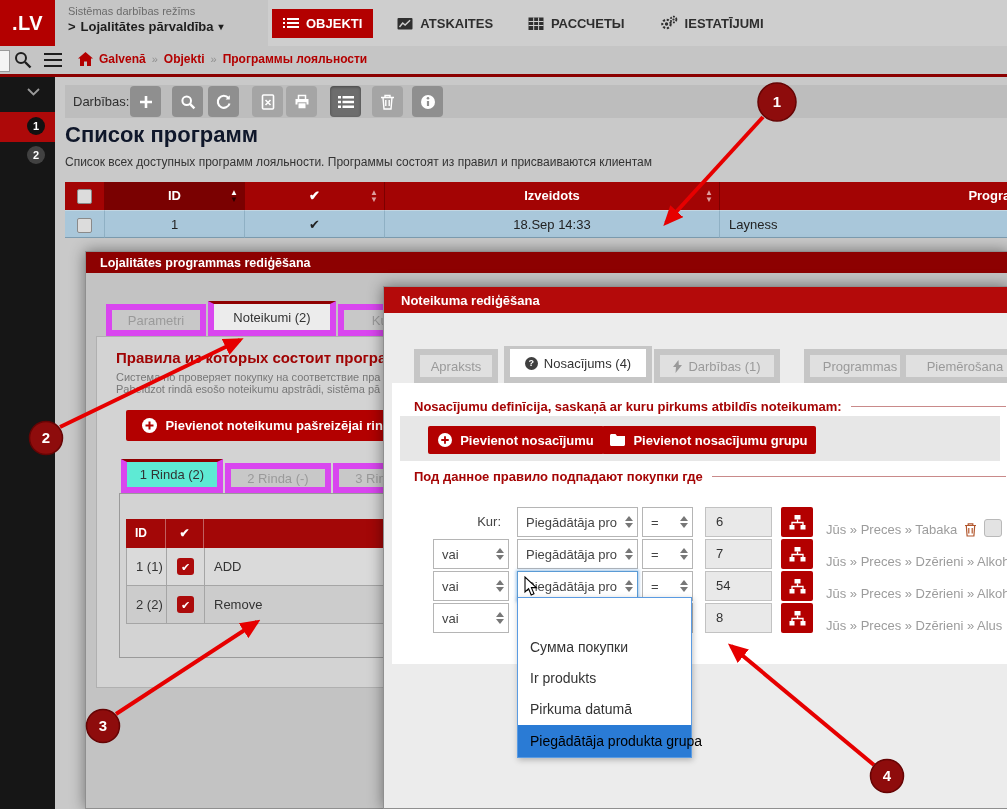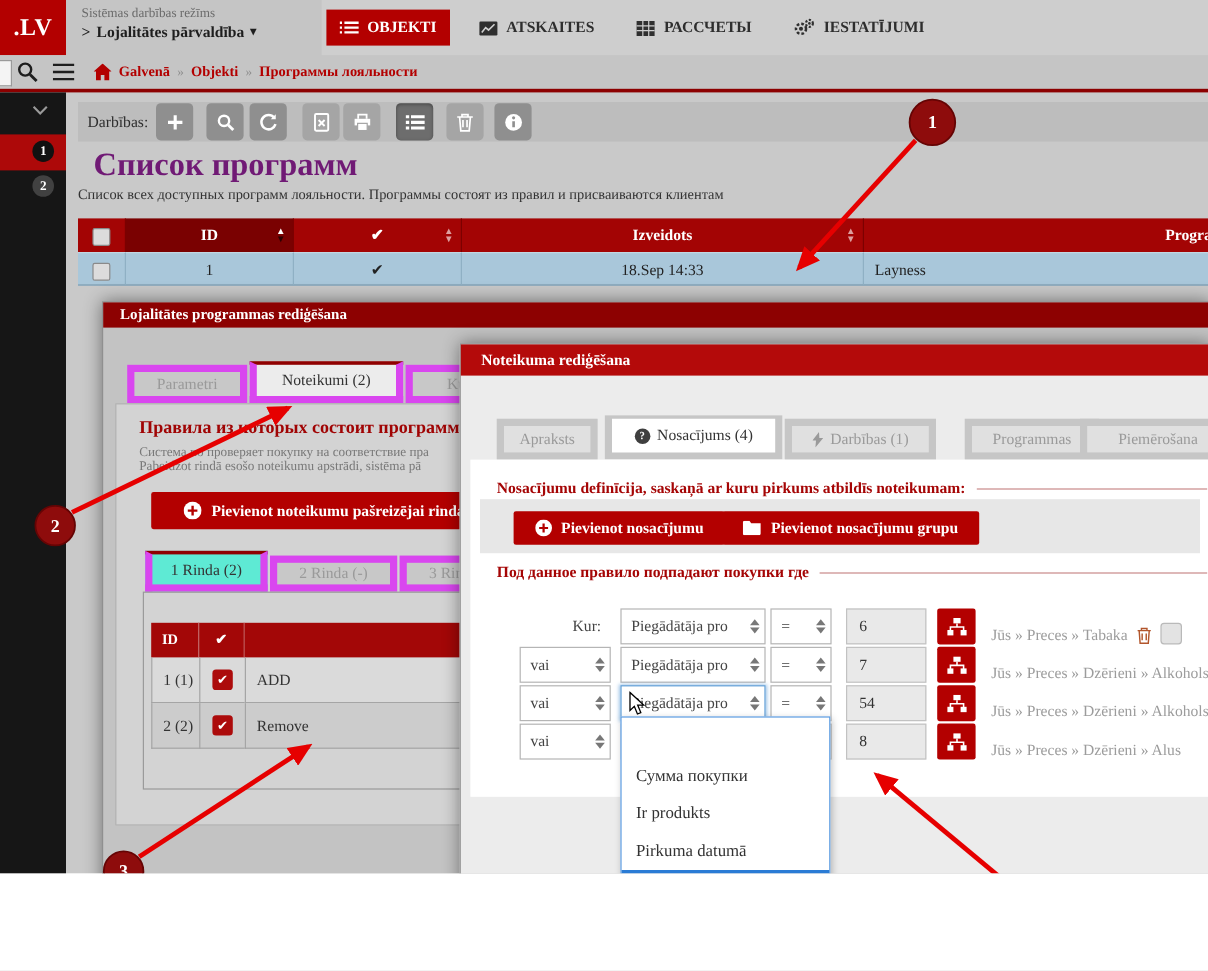--- a/index.html
+++ b/index.html
@@ -1,17 +1,17 @@
 <!DOCTYPE html>
 <html><head>
 <meta charset="utf-8">
 <style>
   html,body{margin:0;padding:0;background:#fff;}
-  .stage{position:relative;width:1007px;height:728px;overflow:hidden;background:#c9c9c9;
-         font-family:Liberation Serif, serif;-webkit-font-smoothing:antialiased;}
+  .stage{position:relative;width:1007px;height:809px;overflow:hidden;background:#c9c9c9;
+         font-family:Liberation Sans, sans-serif;-webkit-font-smoothing:antialiased;}
   .abs{position:absolute;}
 
   
   .topbar{left:0;top:0;width:1007px;height:46px;background:#c5c5c5;}
   .menuband{left:268px;top:0;width:739px;height:46px;background:#cecece;}
   .logo{left:0;top:0;width:55px;height:46px;background:#b30000;color:#fff;font-weight:bold;
         font-size:20px;display:flex;align-items:center;justify-content:center;letter-spacing:.5px;}
   .modeblock{left:68px;top:5px;line-height:1.25;}
   .modelabel{font-size:11px;color:#6b6b6b;}
   .modevalue{font-size:13px;font-weight:bold;color:#1e1e1e;display:flex;align-items:center;gap:5px;}
@@ -38,21 +38,21 @@
   .badge1{left:27px;top:117px;background:#111;}
   .badge2{left:27px;top:146px;background:#414141;}
 
   
   .toolstrip{left:65px;top:85px;width:942px;height:33px;background:#bdbdbd;}
   .toollabel{left:73px;top:85px;height:33px;line-height:33px;font-size:13px;color:#2e2e2e;}
   .tbtn{top:86px;width:31px;height:31px;border-radius:4px;display:flex;align-items:center;justify-content:center;cursor:pointer;}
   .tb-n{background:#8f8f8f;} .tb-m{background:#a5a5a5;} .tb-a{background:#6d6d6d;box-shadow:inset 0 1px 3px rgba(0,0,0,.35);}
 
   
-  .pagetitle{left:78px;top:122px;font-size:27px;font-weight:bold;color:#701a75;}
+  .pagetitle{left:65px;top:122px;font-size:22px;font-weight:bold;color:#0f172a;}
   .pagesub{left:65px;top:155px;font-size:12px;color:#333;}
 
   
   .ptable{left:65px;top:182px;width:1225px;}
   .prow{display:flex;height:28px;}
   .pcell{height:28px;line-height:28px;font-size:13px;text-align:center;box-sizing:border-box;}
   .phead .pcell{background:#a30404;color:#fff;font-weight:bold;border-right:1px solid #7c0000;position:relative;}
   .phead .idcell{background:#7a0101;}
   .pdata .pcell{background:#a9c7da;color:#222;border-right:1px solid #8fb0c4;border-top:1px solid #c2d6e2;border-bottom:1px solid #7d9cb0;}
   .w-cb{width:40px;} .w-id{width:140px;} .w-ck{width:140px;} .w-cr{width:335px;} .w-pr{width:570px;}

